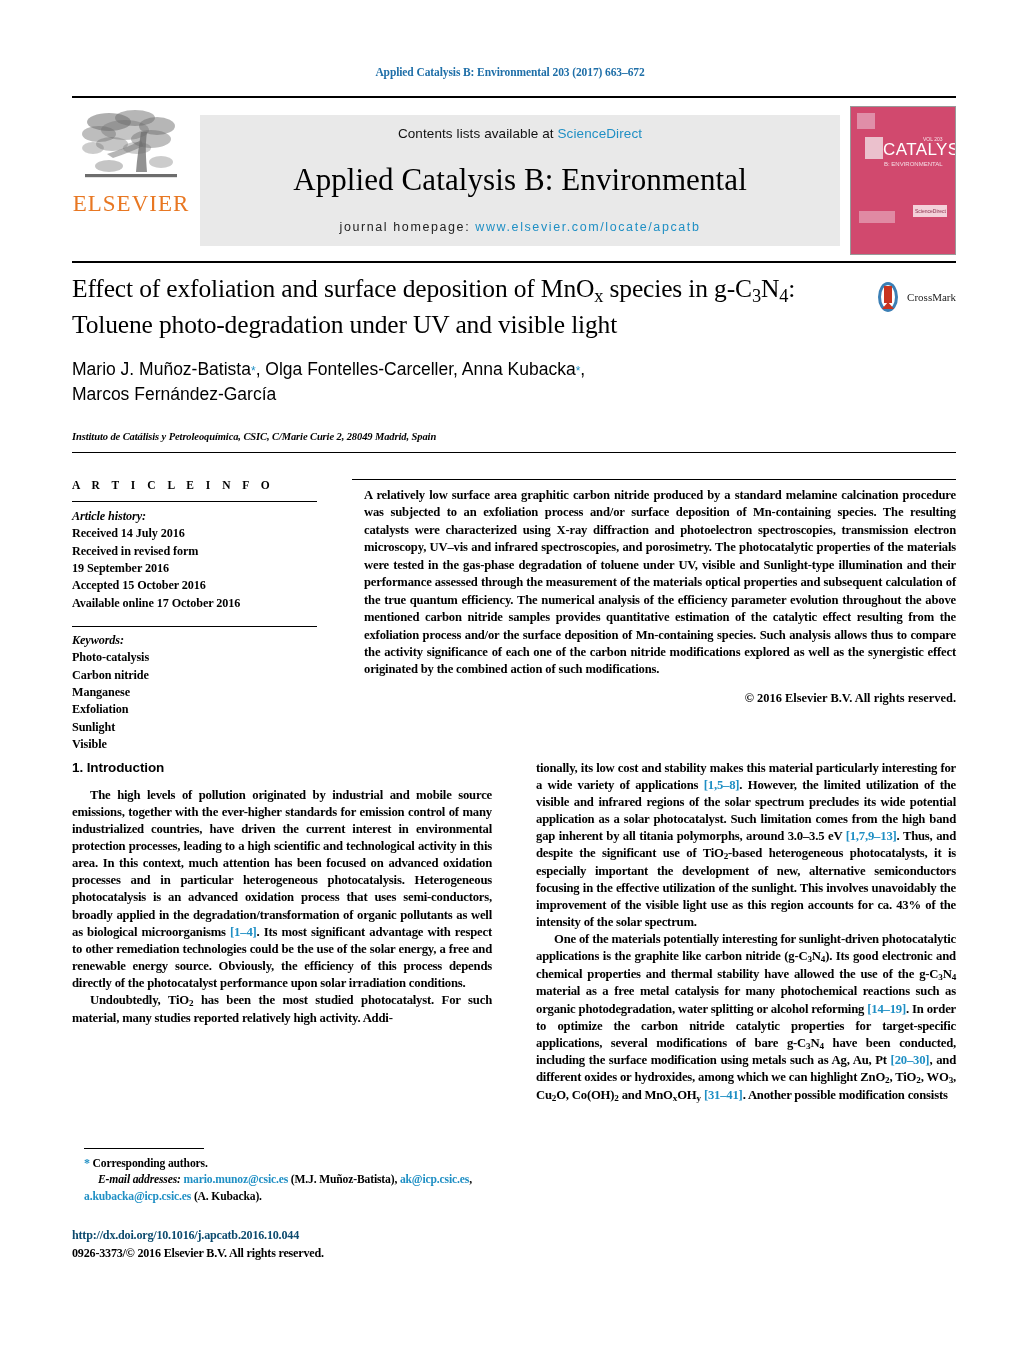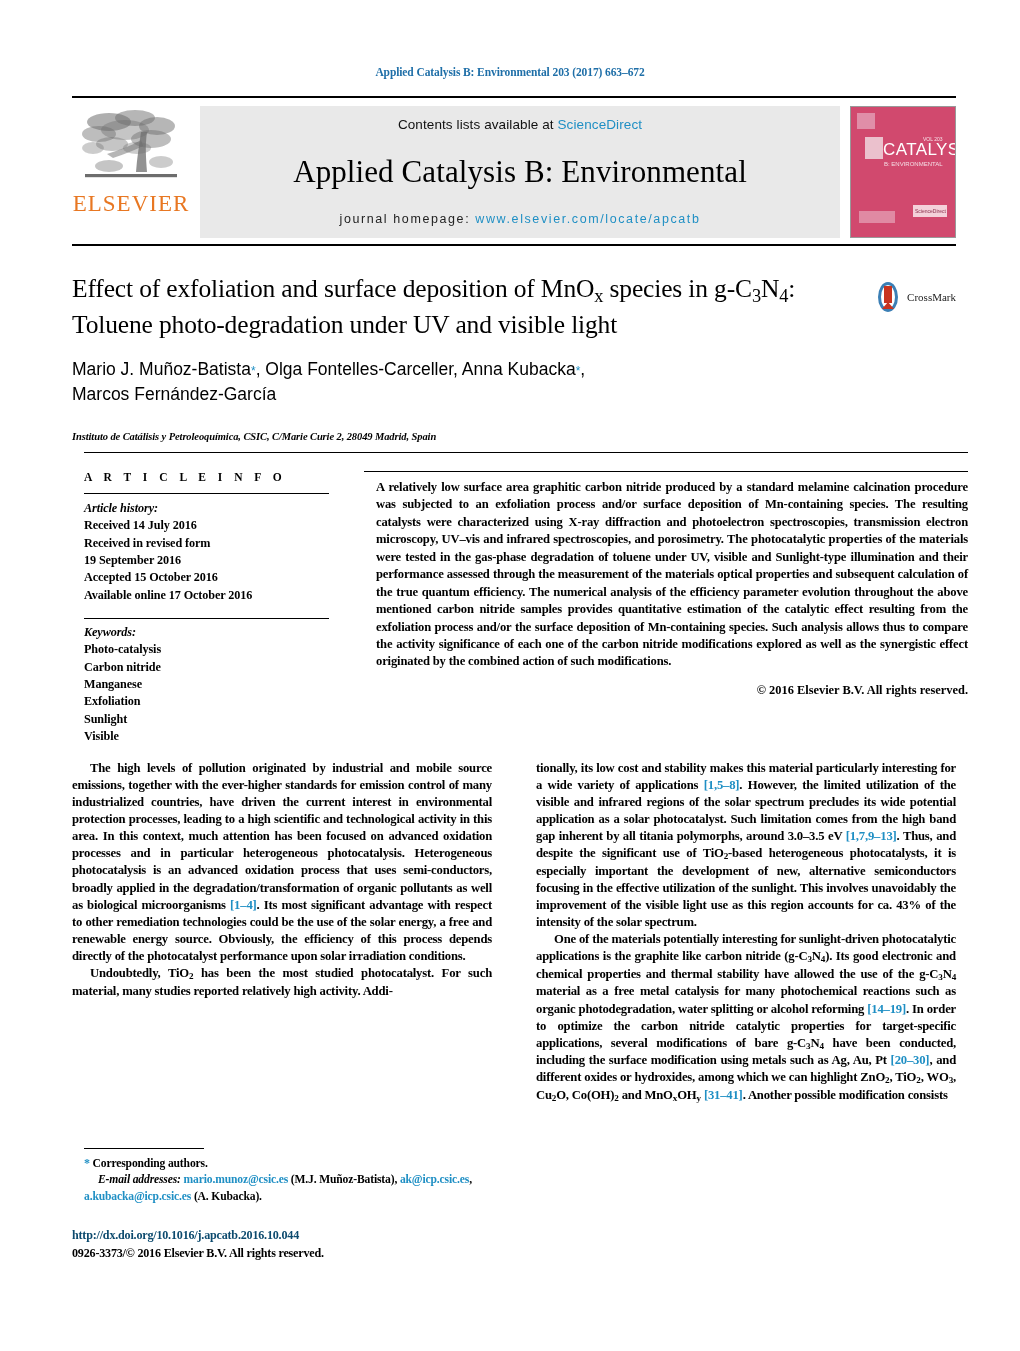--- a/index.html
+++ b/index.html
@@ -63,21 +63,21 @@
     font-size: 23px;
     letter-spacing: 1px;
     color: #E87722;
     font-weight: 400;
     line-height: 1;
     margin-top: 2px;
   }
   .journal-band {
     flex: 1 1 auto;
     background: #e9e9e9;
-    margin: 0 10px;
+    margin: 9px 10px;
     display: flex;
     flex-direction: column;
     align-items: center;
     justify-content: space-between;
     padding: 11px 0 12px 0;
     min-height: 108px;
   }
   .contents-line {
     font-family: "Liberation Sans", sans-serif;
     font-size: 13.5px;
@@ -154,25 +154,25 @@
     font-weight: bold;
     font-size: 10.5px;
     margin-top: 24px;
     color: #000;
     letter-spacing: -0.1px;
   }
 
   
   .info-abstract {
     position: absolute;
-    left: 84px;
+    left: 72px;
     top: 452px;
     width: 884px;
     border-top: 1.2px solid #000;
-    padding-top: 18px;
+    padding-top: 26px;
     display: flex;
     justify-content: flex-end;
   }
   .col-info { flex: 0 0 245px; }
   .col-gap  { flex: 0 0 35px; }
   .col-abs  { flex: 1 1 auto; }
 
   .sec-head {
     font-family: "Liberation Serif", serif;
     font-size: 11.5px;
@@ -384,20 +384,21 @@
     <div class="col-abs">
       <div class="rule-thin"></div>
       <div class="abstract-body">A relatively low surface area graphitic carbon nitride produced by a standard melamine calcination procedure was subjected to an exfoliation process and/or surface deposition of Mn-containing species. The resulting catalysts were characterized using X-ray diffraction and photoelectron spectroscopies, transmission electron microscopy, UV–vis and infrared spectroscopies, and porosimetry. The photocatalytic properties of the materials were tested in the gas-phase degradation of toluene under UV, visible and Sunlight-type illumination and their performance assessed through the measurement of the materials optical properties and subsequent calculation of the true quantum efficiency. The numerical analysis of the efficiency parameter evolution throughout the above mentioned carbon nitride samples provides quantitative estimation of the catalytic effect resulting from the exfoliation process and/or the surface deposition of Mn-containing species. Such analysis allows thus to compare the activity significance of each one of the carbon nitride modifications explored as well as the synergistic effect originated by the combined action of such modifications.</div>
       <div class="copyright">© 2016 Elsevier B.V. All rights reserved.</div>
     </div>
   </div>
 
   <div class="body-cols">
 
     <div class="bcol">
+      <h2 class="section-title">1. Introduction</h2>
       <p class="para"><span>The high levels of pollution originated by industrial and mobile source emissions, together with the ever-higher standards for emission control of many industrialized countries, have driven the current interest in environmental protection processes, leading to a high scientific and technological activity in this area. In this context, much attention has been focused on advanced oxidation processes and in particular heterogeneous photocatalysis. Heterogeneous photocatalysis is an advanced oxidation process that uses semi-conductors, broadly applied in the degradation/transformation of organic pollutants as well as biological microorganisms </span><span class="ref">[1–4]</span><span>. Its most significant advantage with respect to other remediation technologies could be the use of the solar energy, a free and renewable energy source. Obviously, the efficiency of this process depends directly of the photocatalyst performance upon solar irradiation conditions.</span></p>
       <p class="para">Undoubtedly, TiO<sub>2</sub> has been the most studied photocatalyst. For such material, many studies reported relatively high activity. Addi-</p>
     </div>
 
     <div class="bcol-gap"></div>
 
     <div class="bcol">
       <p class="para" style="text-indent:0"><span>tionally, its low cost and stability makes this material particularly interesting for a wide variety of applications </span><span class="ref">[1,5–8]</span>. However, the limited utilization of the visible and infrared regions of the solar spectrum precludes its wide potential application as a solar photocatalyst. Such limitation comes from the high band gap inherent by all titania polymorphs, around 3.0–3.5 eV <span class="ref">[1,7,9–13]</span>. Thus, and despite the significant use of TiO<sub>2</sub>-based heterogeneous photocatalysts, it is especially important the development of new, alternative semiconductors focusing in the effective utilization of the sunlight. This involves unavoidably the improvement of the visible light use as this region accounts for ca. 43% of the intensity of the solar spectrum.</p>
       <p class="para">One of the materials potentially interesting for sunlight-driven photocatalytic applications is the graphite like carbon nitride (g-C<sub>3</sub>N<sub>4</sub>). Its good electronic and chemical properties and thermal stability have allowed the use of the g-C<sub>3</sub>N<sub>4</sub> material as a free metal catalysis for many photochemical reactions such as organic photodegradation, water splitting or alcohol reforming <span class="ref">[14–19]</span>. In order to optimize the carbon nitride catalytic properties for target-specific applications, several modifications of bare g-C<sub>3</sub>N<sub>4</sub> have been conducted, including the surface modification using metals such as Ag, Au, Pt <span class="ref">[20–30]</span>, and different oxides or hydroxides, among which we can highlight ZnO<sub>2</sub>, TiO<sub>2</sub>, WO<sub>3</sub>, Cu<sub>2</sub>O, Co(OH)<sub>2</sub> and MnO<sub>x</sub>OH<sub>y</sub> <span class="ref">[31–41]</span>. Another possible modification consists</p>
     </div>

